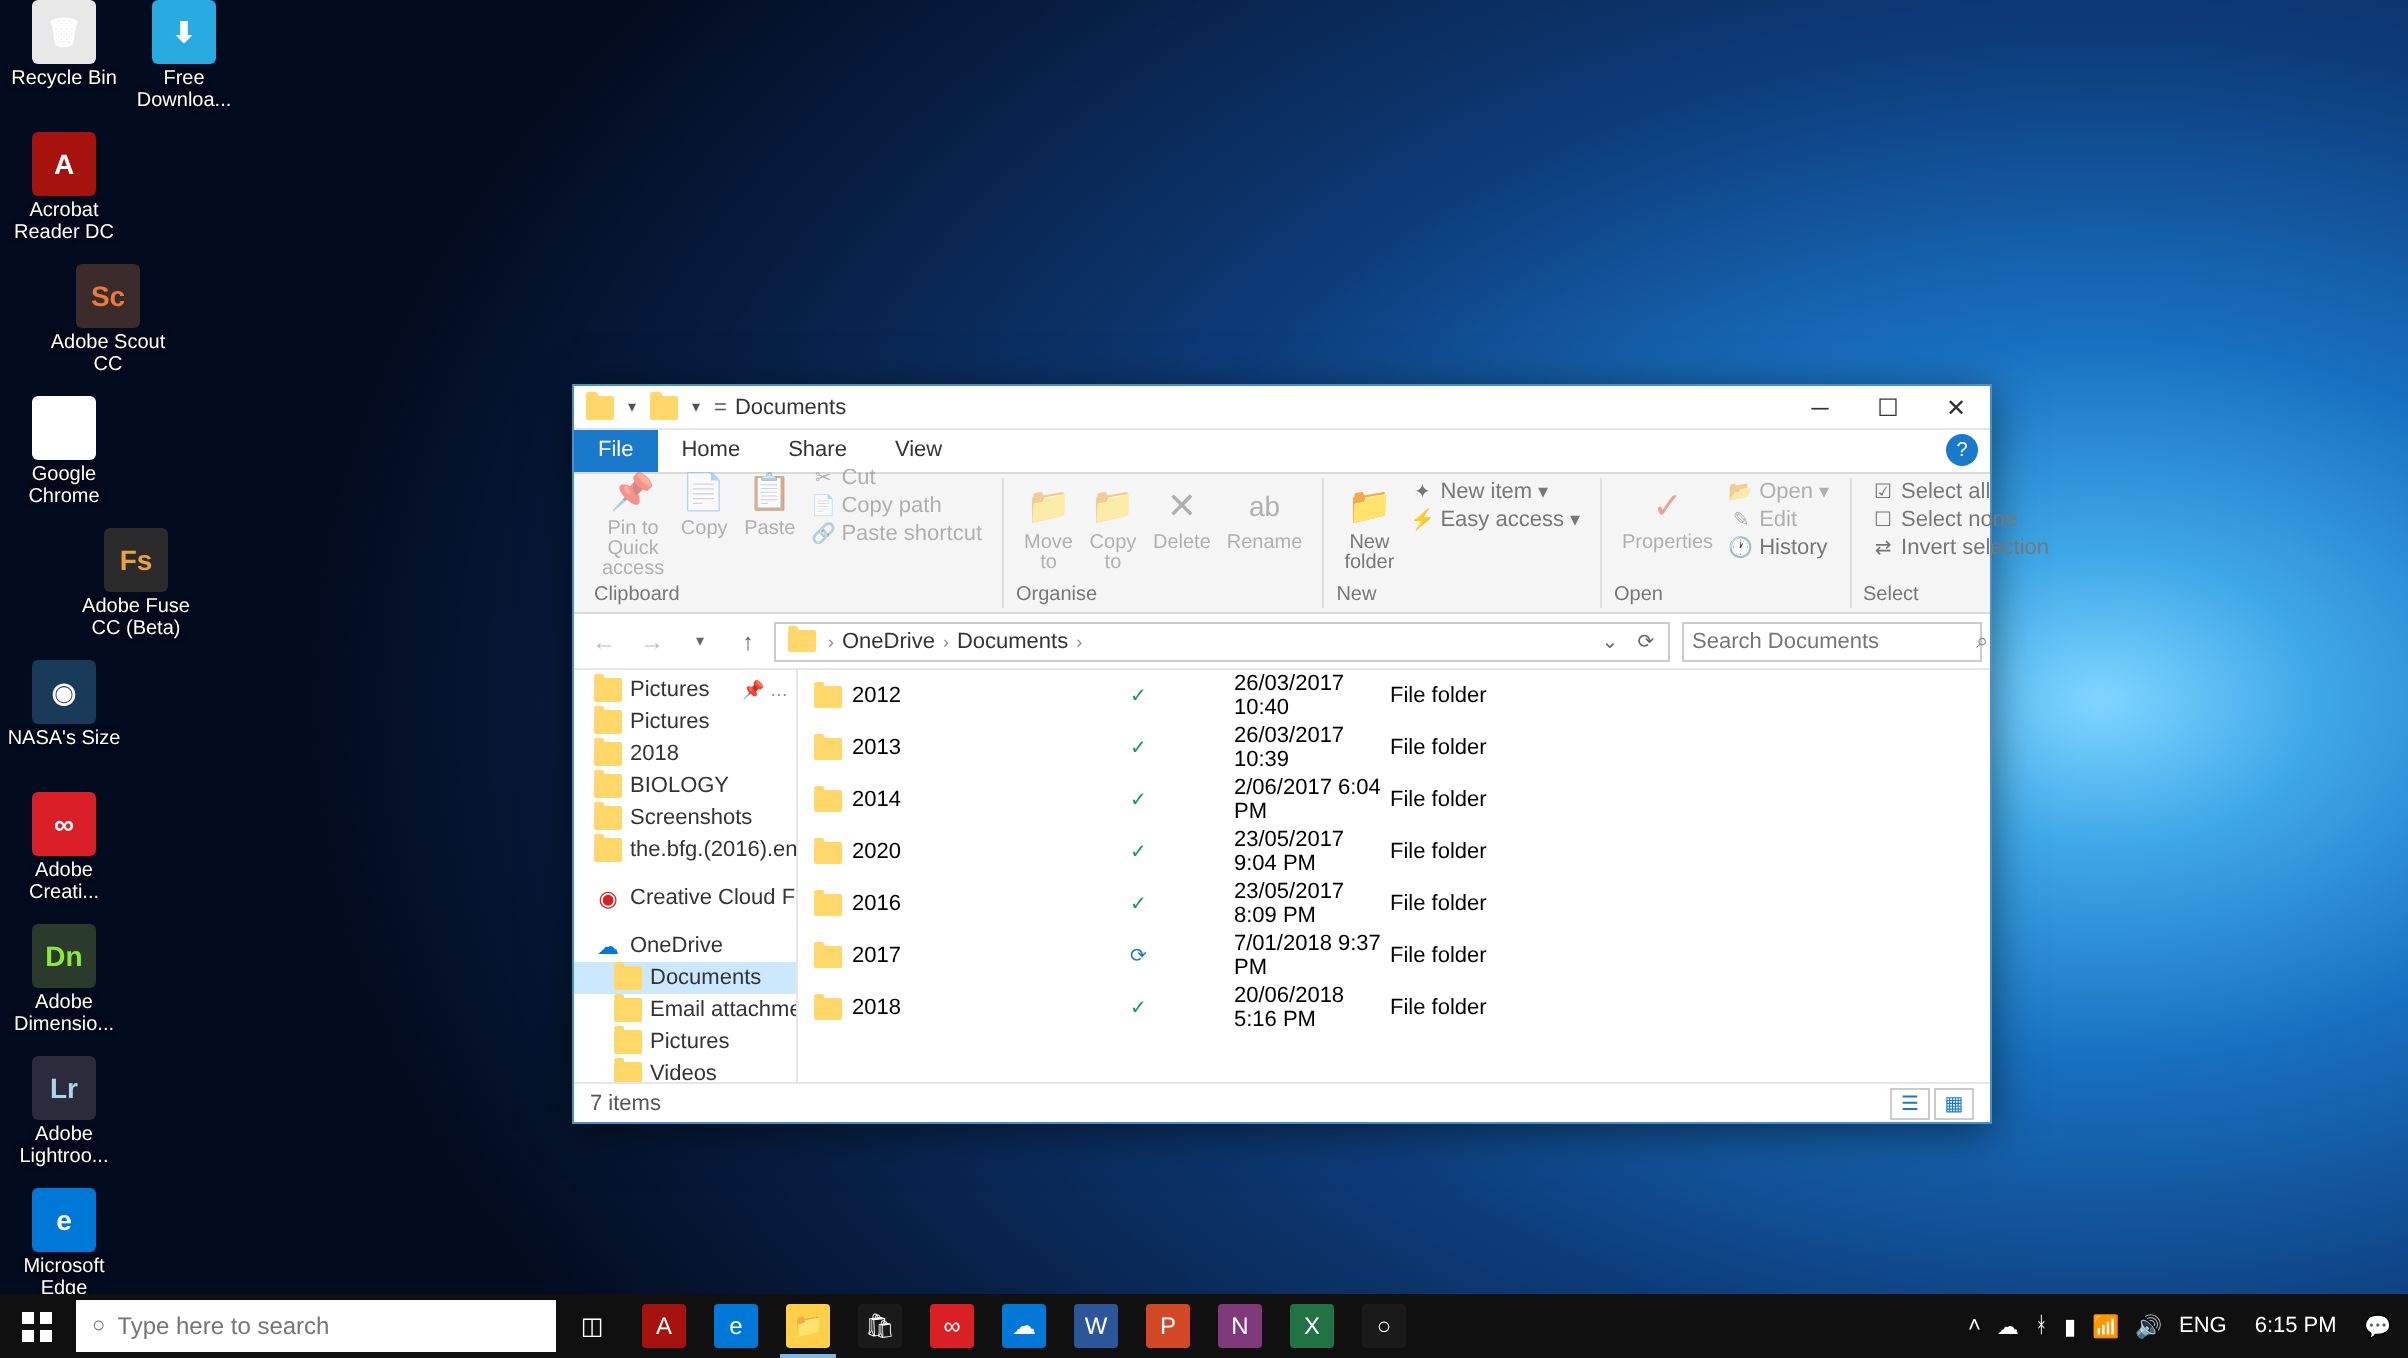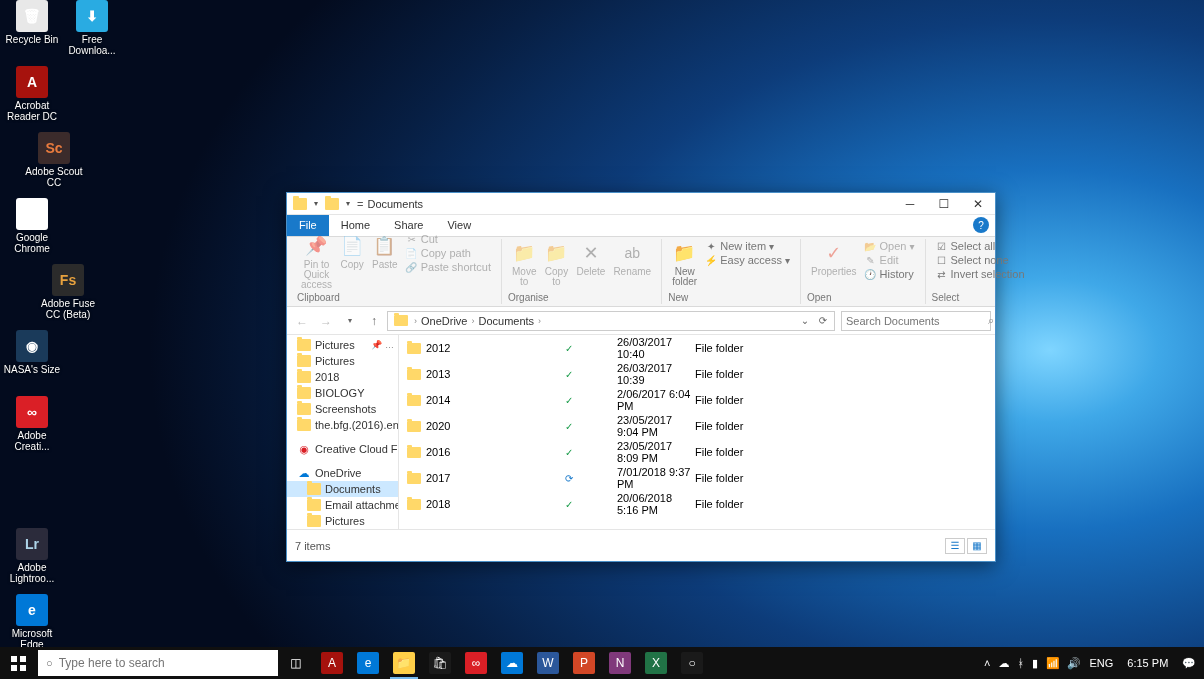--- a/index.html
+++ b/index.html
@@ -75,21 +75,21 @@
 .frow .fico{width:14px;height:11px;background:#ffd869;border-radius:1px;margin-right:5px;position:relative;flex-shrink:0}
 .frow .fico:before{content:"";position:absolute;top:-2px;left:0;width:5px;height:2px;background:#ffd869;border-radius:1px 1px 0 0}
 .col-name{width:158px;display:flex;align-items:center}
 .col-status{width:52px;text-align:left}
 .col-date{width:78px}
 .col-type{width:78px}
 .col-size{width:50px}
 .sync{color:#1a9c4a;font-size:10px}
 .syncb{color:#1979ca;font-size:10px}
 
-.statusbar{height:32px;border-top:1px solid #e5e5e5;background:#fff;display:flex;align-items:center;padding:0 8px;font-size:10px;color:#555}
+.statusbar{height:20px;border-top:1px solid #e5e5e5;background:#fff;display:flex;align-items:center;padding:0 8px;font-size:10px;color:#555}
 .statusbar .spacer{flex:1}
 .viewbtn{width:20px;height:16px;border:1px solid #ccc;margin-left:2px;display:flex;align-items:center;justify-content:center;font-size:10px;color:#1979ca}
 
 
 .taskbar{position:absolute;bottom:0;left:0;width:100%;height:32px;background:#101010;display:flex;align-items:center}
 .start{width:36px;height:32px;display:flex;align-items:center;justify-content:center}
 .winlogo{width:15px;height:15px;position:relative}
 .winlogo:before,.winlogo:after{content:"";position:absolute;background:#fff}
 .winlogo span{position:absolute;background:#fff;width:6px;height:6px}
 .tsearch{width:240px;height:26px;background:#fff;margin-left:2px;display:flex;align-items:center;padding:0 8px}
@@ -131,20 +131,24 @@
       <div class="lbl">Adobe Fuse CC (Beta)</div>
     </div>
     <div class="dicon" style="left: 2px; top: 330px;">
       <div class="ibox" style="background:#1a3a5a;color:#fff">◉</div>
       <div class="lbl">NASA's Size</div>
     </div>
     <div class="dicon" style="left: 2px; top: 396px;">
       <div class="ibox" style="background:#da1f26;color:#fff">∞</div>
       <div class="lbl">Adobe Creati...</div>
     </div>
+    <div class="dicon" style="left: 2px; top: 462px;">
+      <div class="ibox" style="background:#2b3b2b;color:#8ae83e">Dn</div>
+      <div class="lbl">Adobe Dimensio...</div>
+    </div>
     <div class="dicon" style="left: 2px; top: 528px;">
       <div class="ibox" style="background:#2b2b3b;color:#aed4e8">Lr</div>
       <div class="lbl">Adobe Lightroo...</div>
     </div>
     <div class="dicon" style="left: 2px; top: 594px;">
       <div class="ibox" style="background:#0078d7;color:#fff">e</div>
       <div class="lbl">Microsoft Edge</div>
     </div>
   </div>
 

